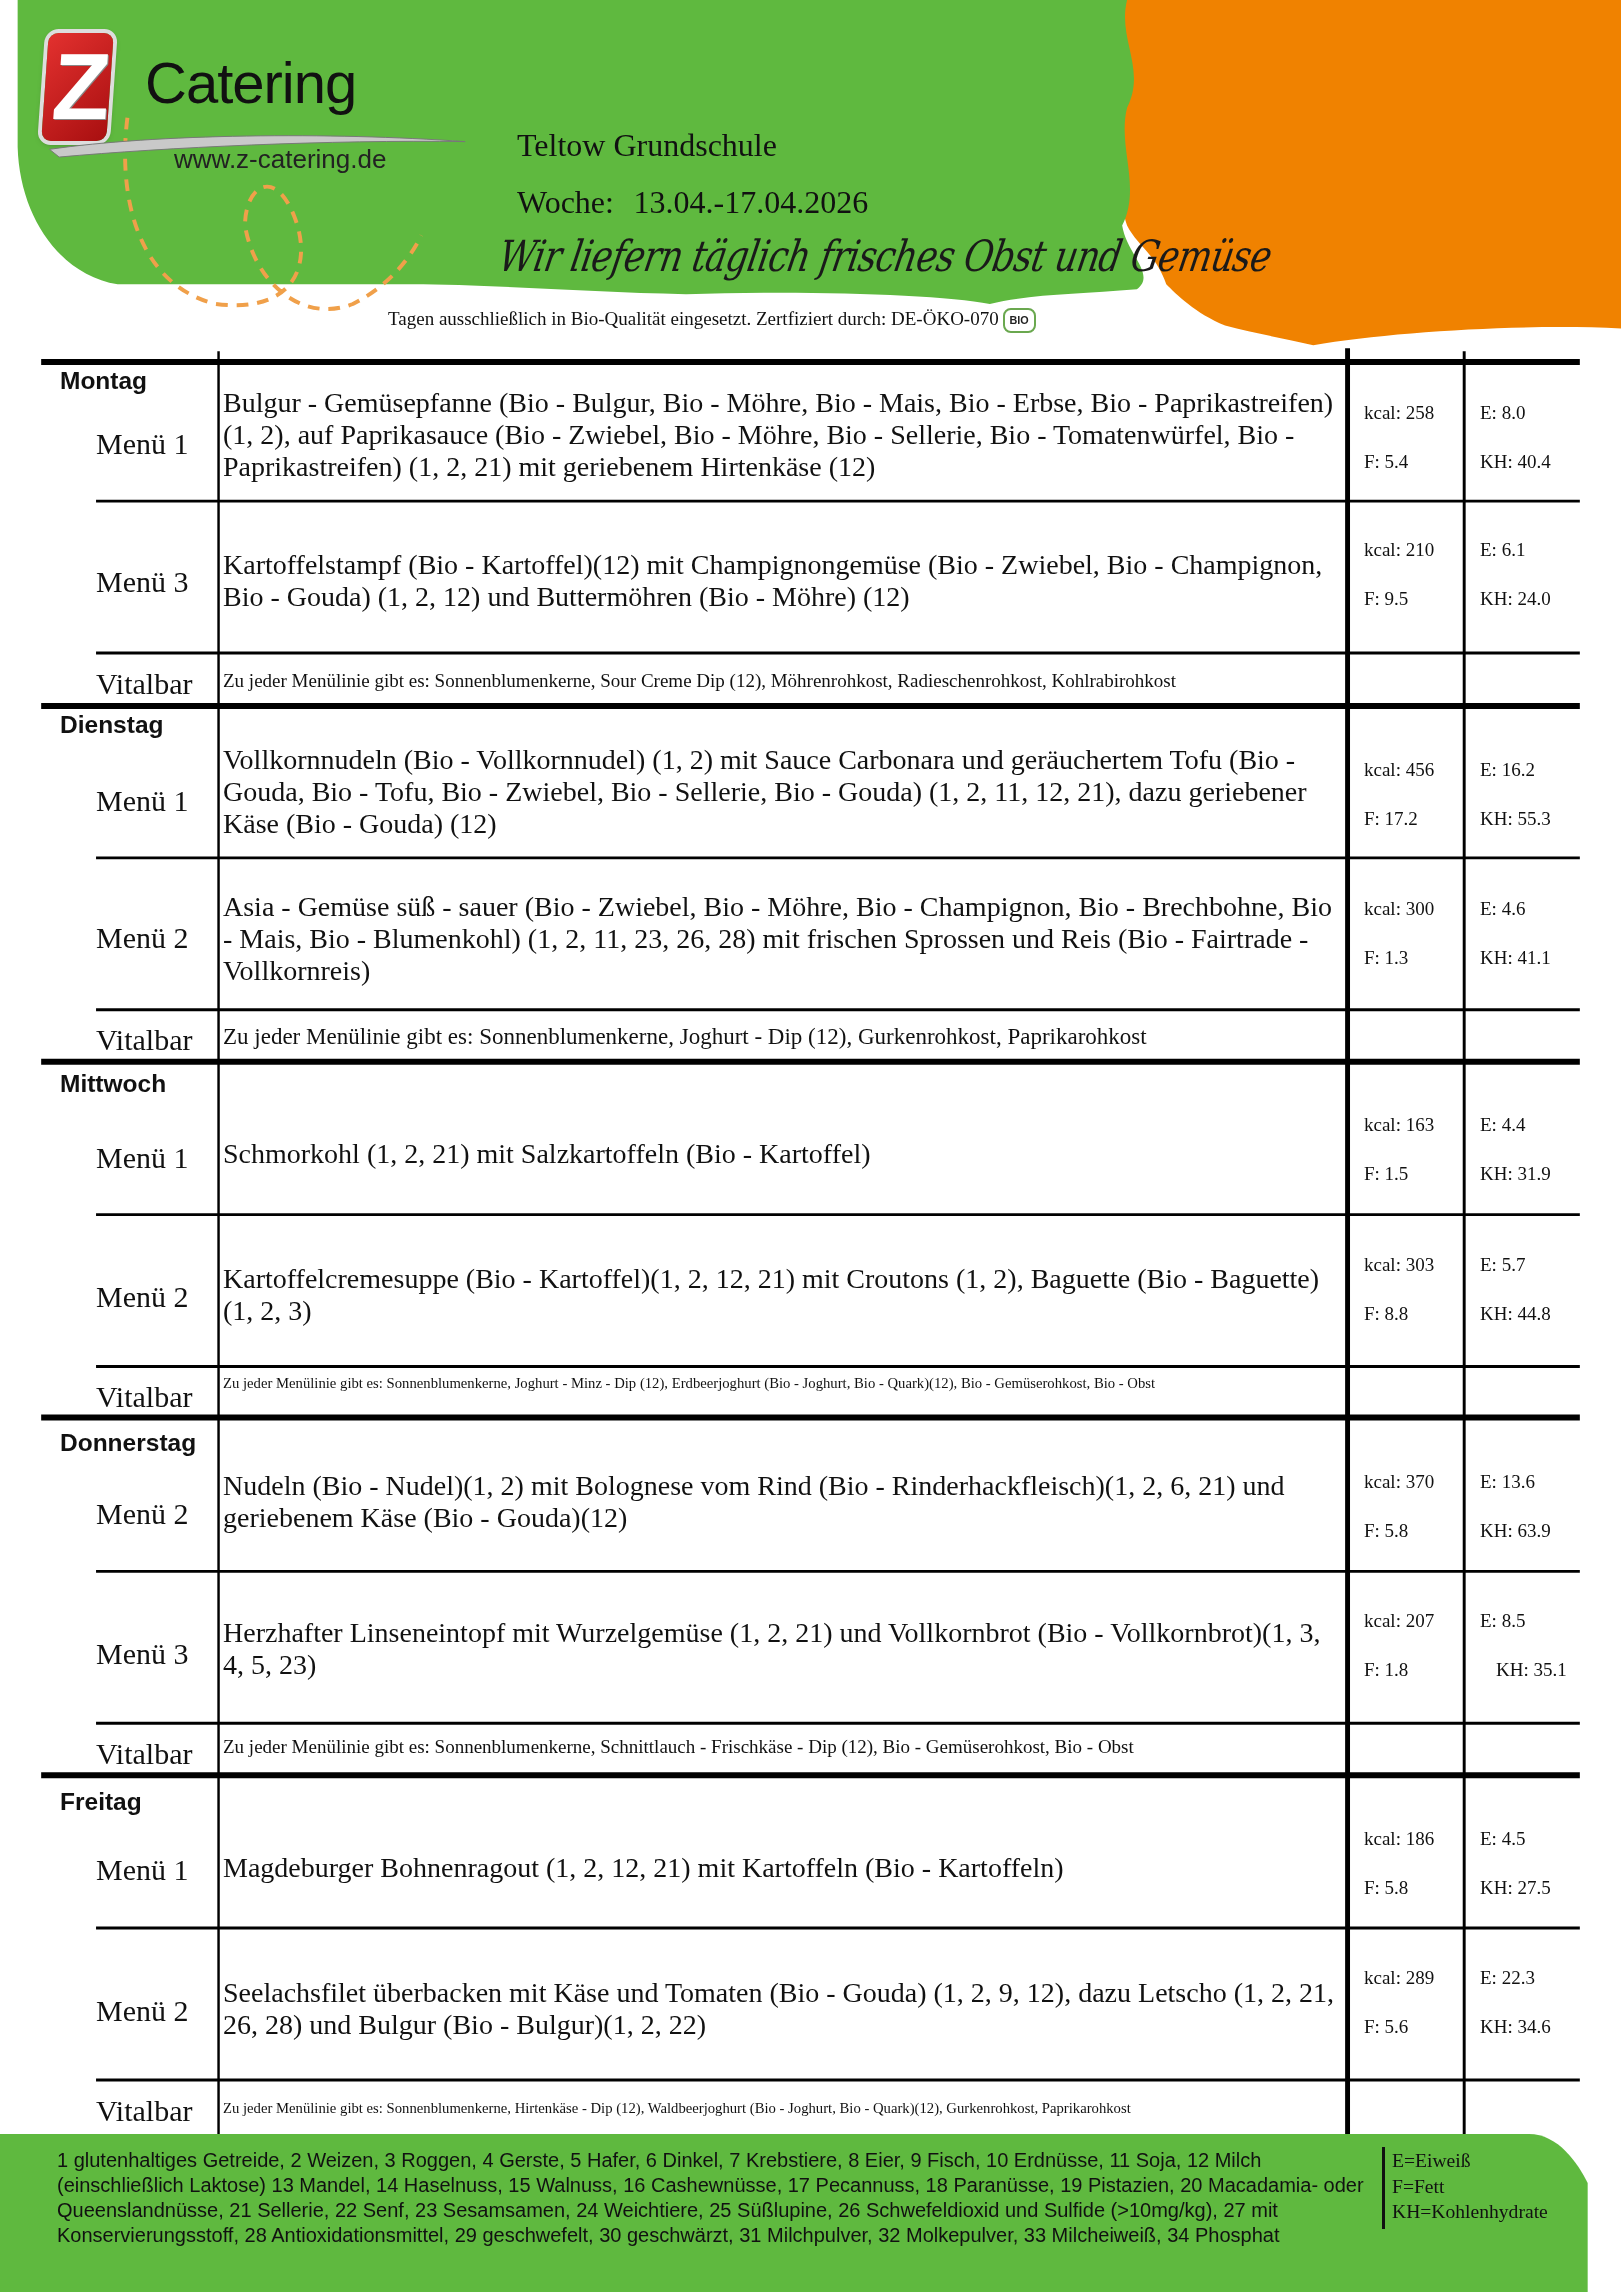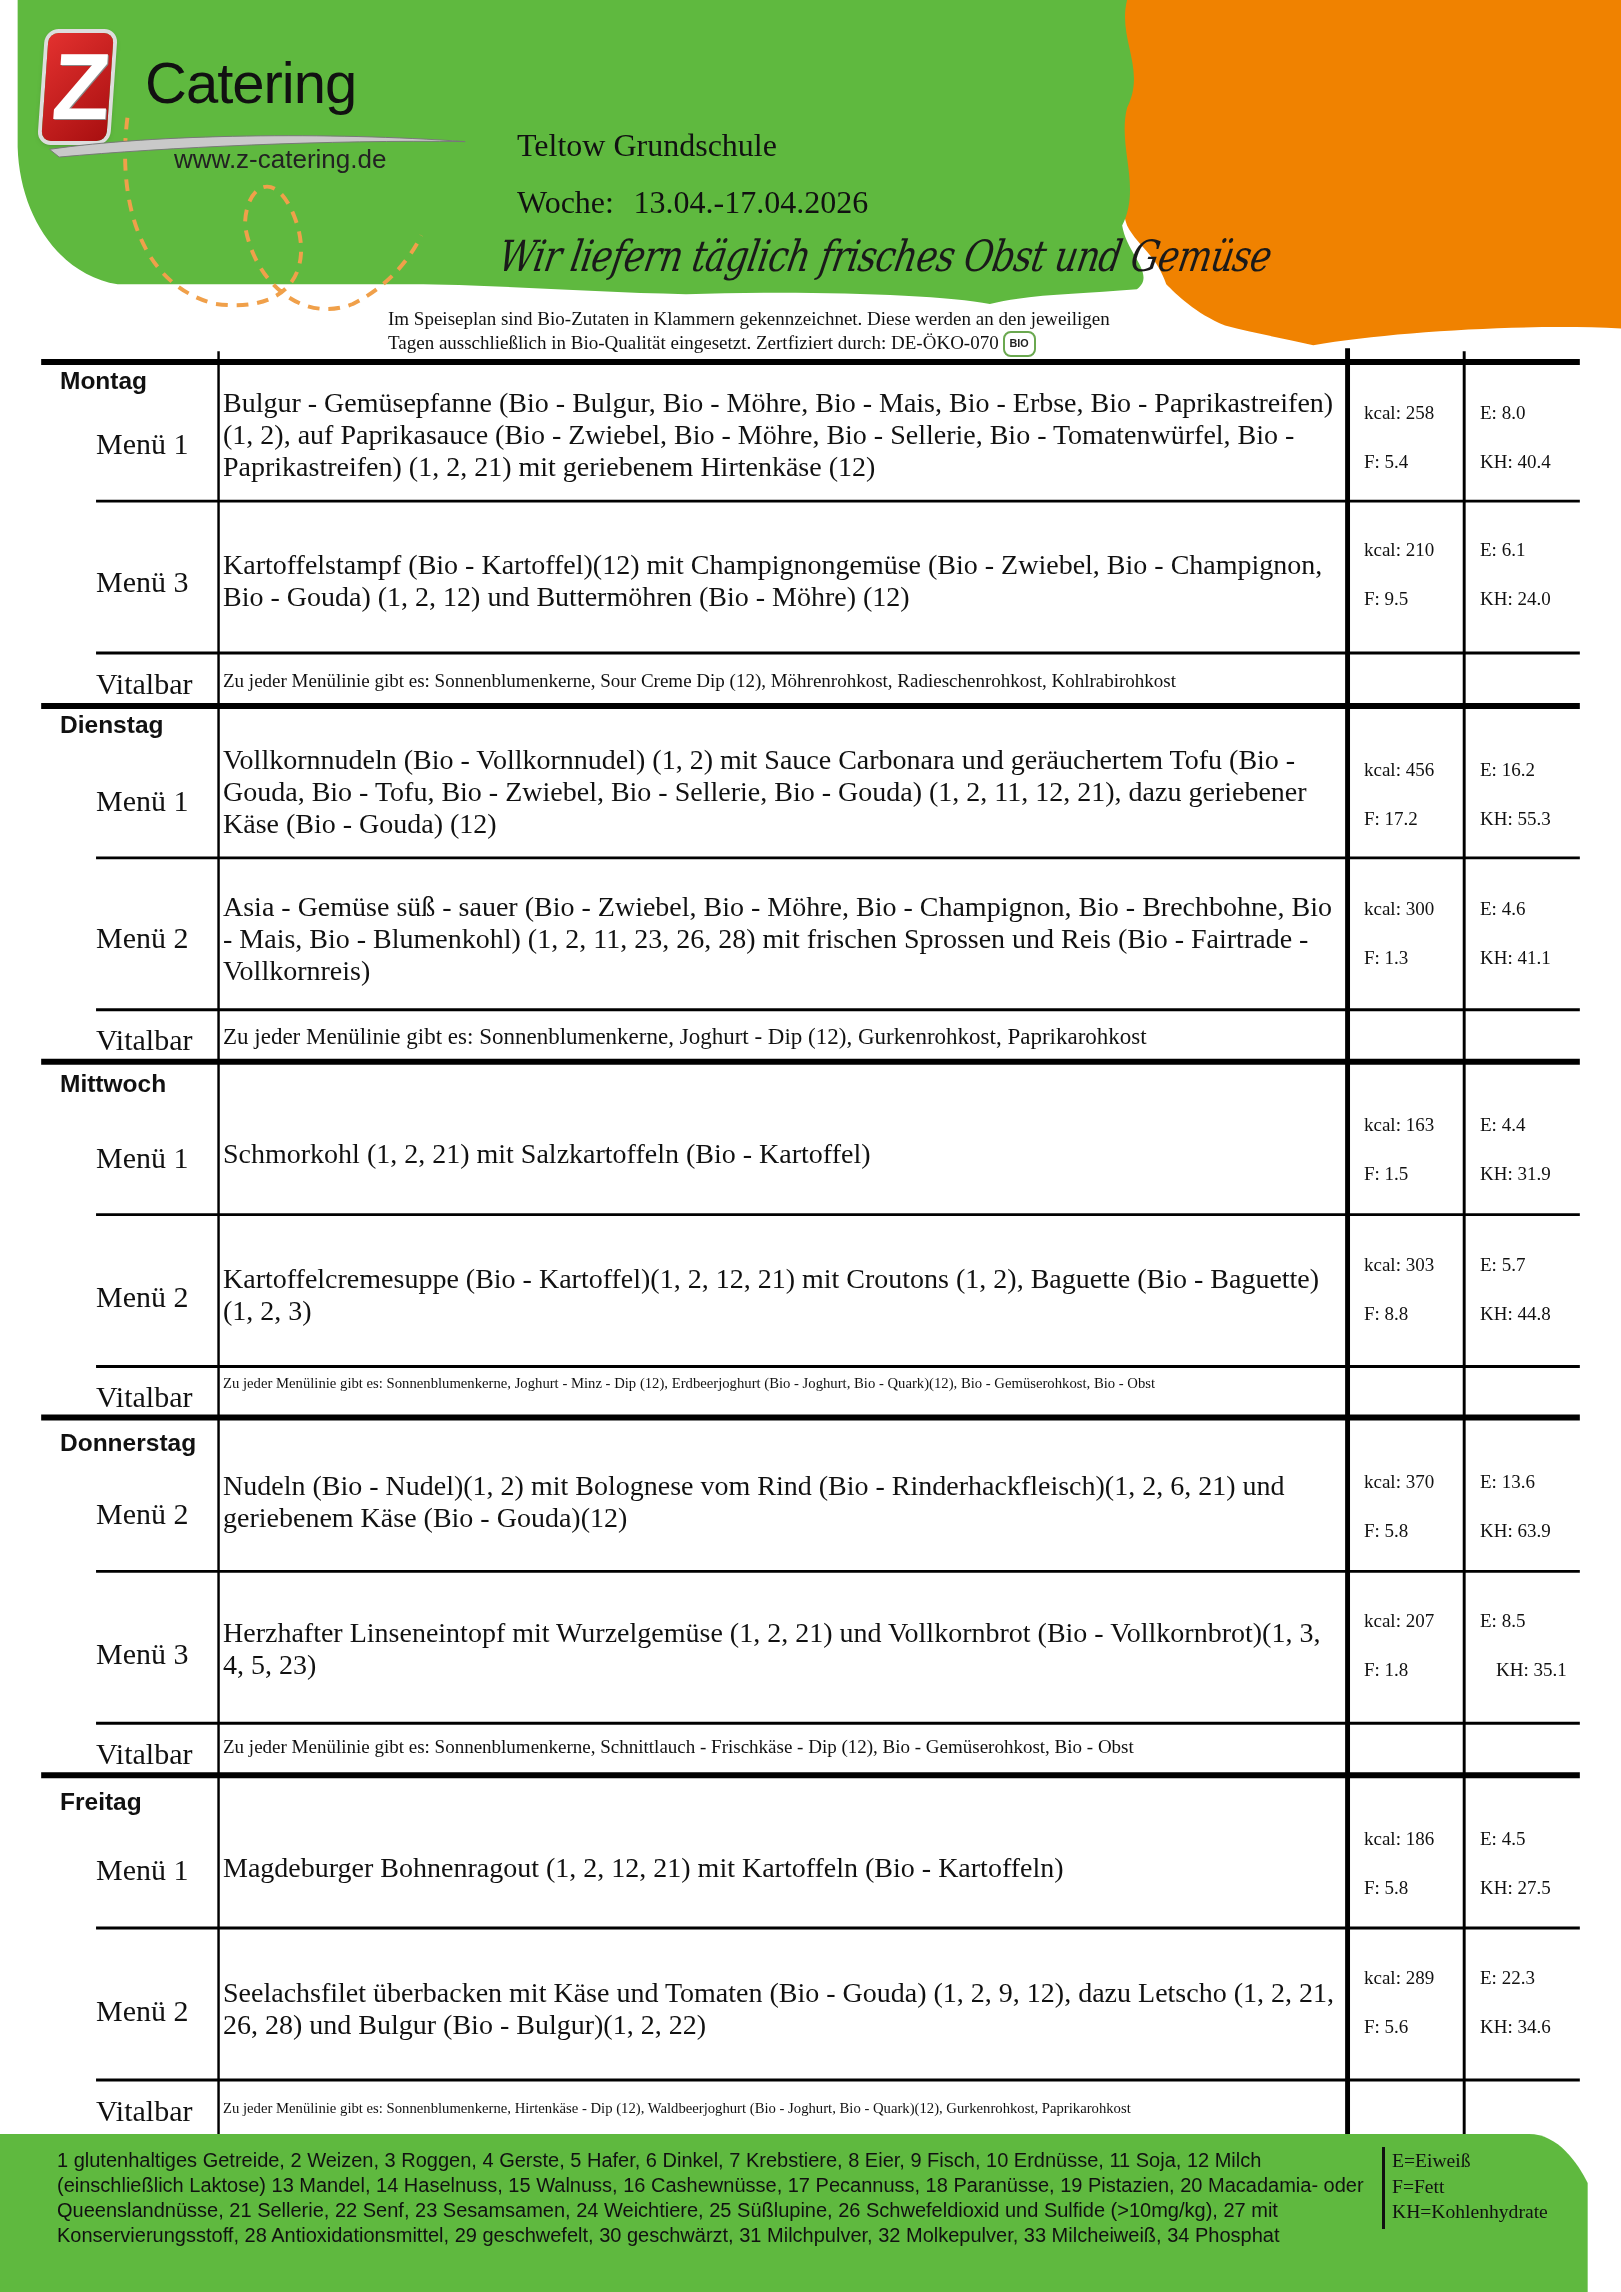--- a/index.html
+++ b/index.html
@@ -53,21 +53,20 @@
       <path d="M10 20 C120 4 300 2 440 12 C300 10 130 18 20 28 Z" fill="#c9c9c9" stroke="#777" stroke-width="1"></path>
     </svg>
   <div class="logo-name">Catering</div>
   <div class="logo-url">www.z-catering.de</div>
 </div>
 
 <div class="school">Teltow Grundschule</div>
 <div class="week"><b>Woche:</b><span>13.04.-17.04.2026</span></div>
 <div class="slogan">Wir liefern täglich frisches Obst und Gemüse</div>
 <div class="note">
-  <div>Im Speiseplan sind Bio-Zutaten in Klammern gekennzeichnet. Diese werden an den jeweiligen</div>
   <div><span>Tagen ausschließlich in Bio-Qualität eingesetzt.  Zertfiziert durch: DE-ÖKO-070</span><span class="bio-badge">BIO</span></div>
 </div>
 
 <svg class="grid" viewBox="0 0 1654 2339">
   <g stroke="#000" fill="none">
 
     <line x1="223" y1="358" x2="223" y2="2177" stroke-width="2.5"></line>
     <line x1="1375" y1="355" x2="1375" y2="2177" stroke-width="5"></line>
     <line x1="1494" y1="358" x2="1494" y2="2177" stroke-width="3"></line>
 

